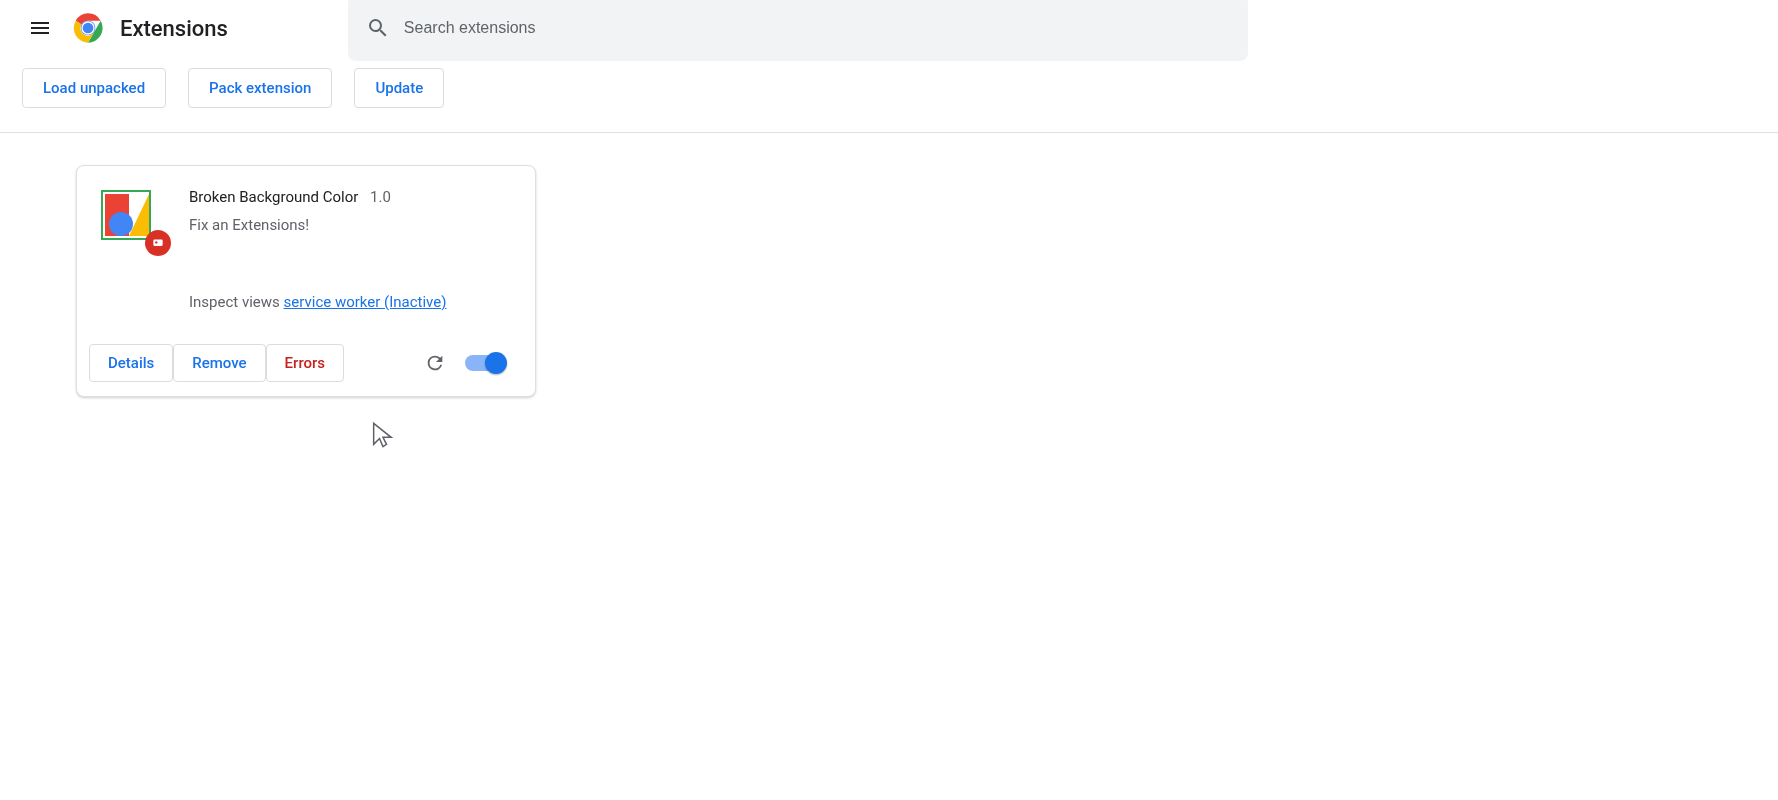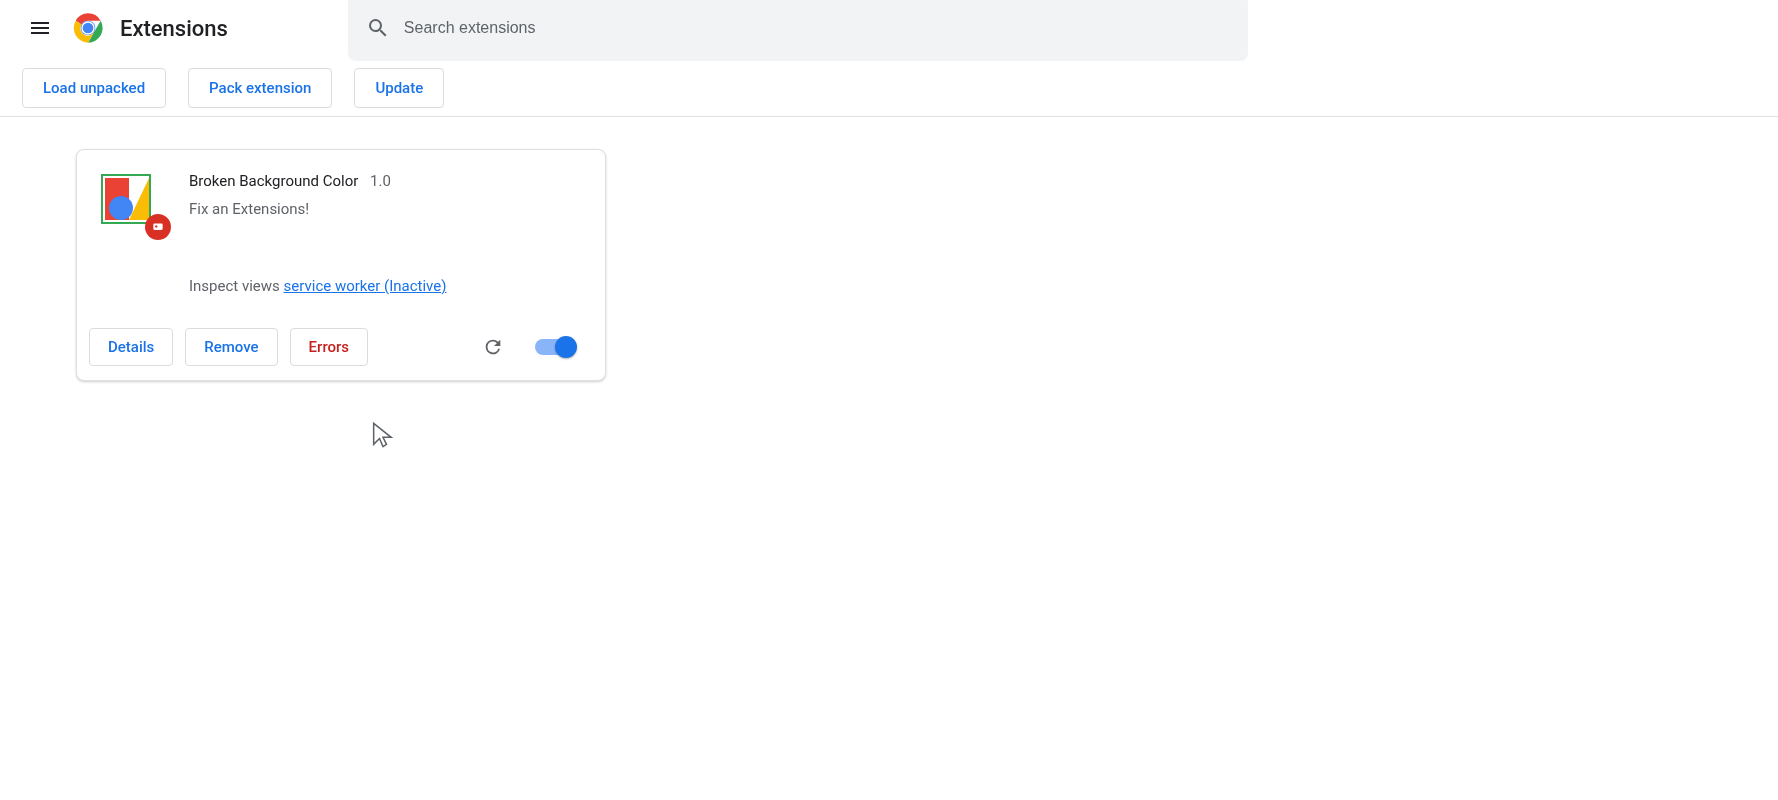--- a/index.html
+++ b/index.html
@@ -65,41 +65,41 @@
     outline: none;
     font-size: 16px;
     color: #202124;
   }
   .search-input::placeholder { color: #5f6368; }
 
   
   .action-row {
     display: flex;
     gap: 22px;
-    padding: 12px 22px 8px 22px;
+    padding: 12px 22px 24px 22px;
     border-bottom: 1px solid #e0e0e0;
   }
   .outlined-btn {
     background: #fff;
     border: 1px solid #dadce0;
     border-radius: 4px;
     padding: 10px 20px;
     font-size: 15px;
     font-weight: 500;
     color: #1a73e8;
     cursor: pointer;
     font-family: inherit;
   }
 
   
   .content {
     padding: 32px 0 0 76px;
   }
   .ext-card {
-    width: 530px;
+    width: 460px;
     border: 1px solid #e0e0e0;
     border-radius: 8px;
     background: #fff;
     box-shadow: 0 1px 2px rgba(60,64,67,.15), 0 1px 3px rgba(60,64,67,.1);
     padding: 22px 24px 14px 24px;
   }
   .ext-head {
     display: flex;
     gap: 24px;
   }
@@ -131,21 +131,21 @@
     margin-top: 56px;
     font-size: 15px;
     color:#5f6368;
     line-height: 1.7;
   }
   .sw-link { color:#1a73e8; text-decoration:underline; cursor:pointer; }
 
   .ext-actions {
     display:flex;
     align-items:center;
-    gap: 12px;
+    gap: 0;
     margin-top: 28px;
     margin-left: -12px;
   }
   .card-btn {
     background:#fff;
     border:1px solid #dadce0;
     border-radius:4px;
     padding:9px 18px;
     font-size:15px;
     font-weight:500;

